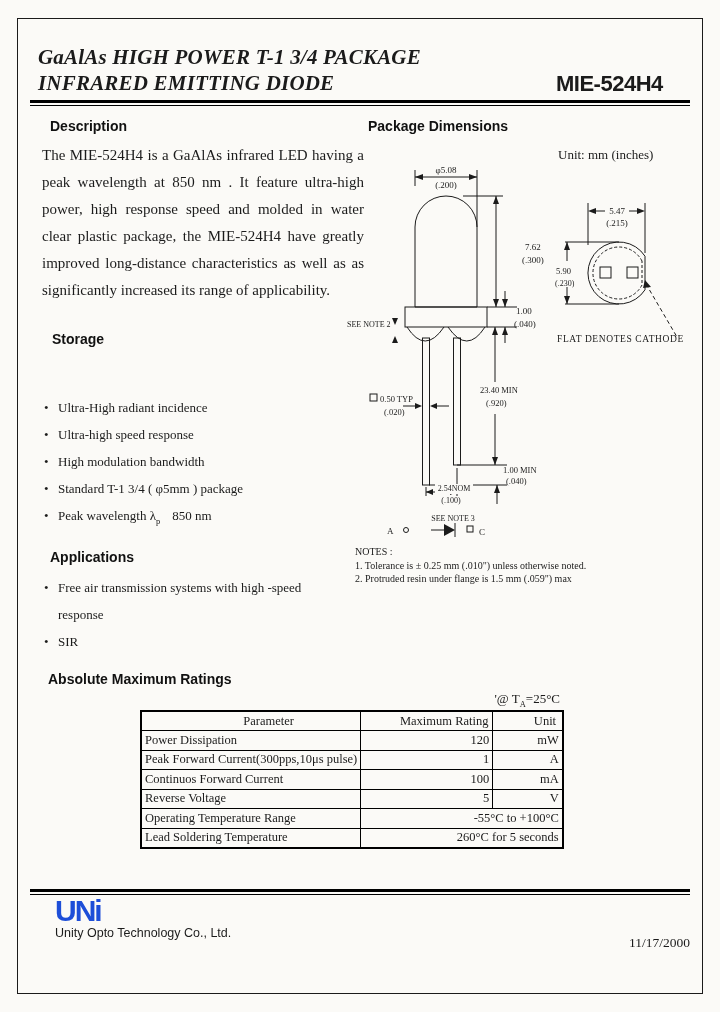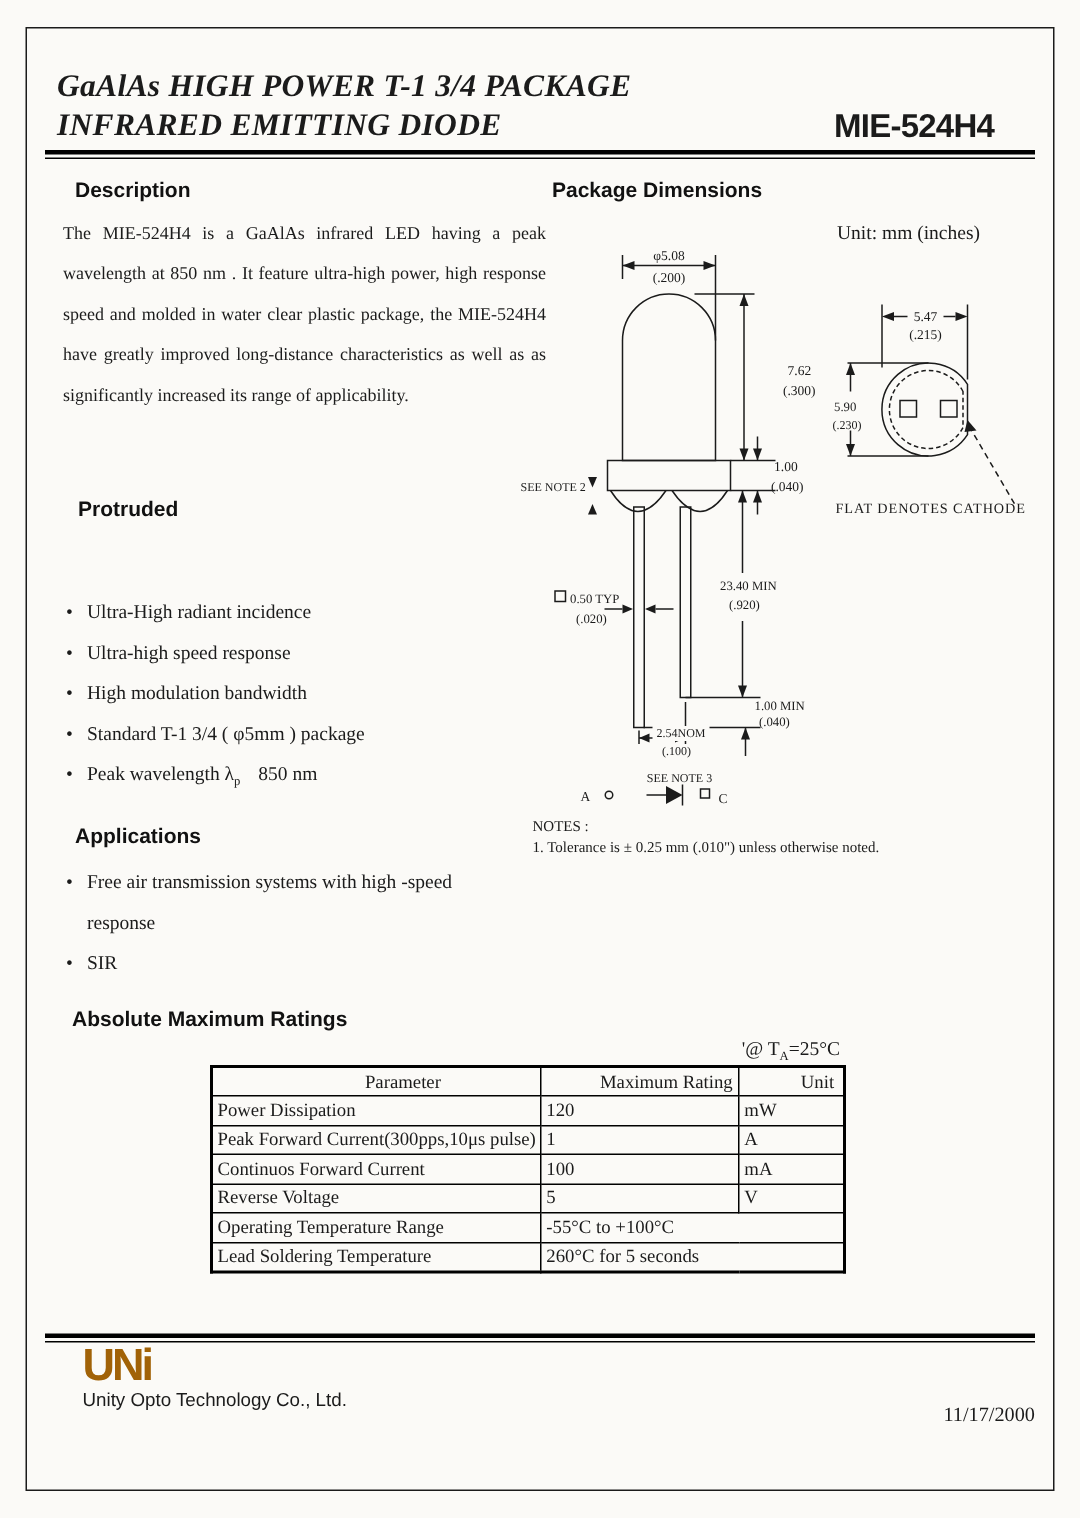--- a/index.html
+++ b/index.html
@@ -29,21 +29,21 @@
   .rule-thick { left:30px; width:660px; height:3px; background:#000; }
   .rule-thin  { left:30px; width:660px; height:1px; background:#000; }
 
   h2.sec {
     font-family:"Liberation Sans", sans-serif;
     font-weight:bold; font-size:14px; color:#111;
   }
 
   .desc-body {
     left:42px; top:142px; width:322px;
-    font-size:12px; line-height:27px; text-align:justify;
+    font-size:15px; line-height:27px; text-align:justify;
   }
 
   ul.blist { list-style:none; }
   ul.blist li {
     position:relative; padding-left:16px;
     font-size:13px; line-height:27px;
   }
   ul.blist li::before {
     content:"\2022";
     position:absolute; left:2px; top:0;
@@ -77,49 +77,49 @@
   table.ratings {
     position:absolute; left:140px; top:710px;
     border-collapse:collapse; border:2px solid #000;
     font-size:12.5px;
   }
   table.ratings th, table.ratings td {
     border:1px solid #000; height:19.5px;
     padding:0 3px; white-space:nowrap;
   }
   table.ratings th { font-weight:normal; text-align:center;padding-left:38px; }
-  td.c { text-align:left; }
+  td.c { text-align:right; }
   col.c1 { width:213px; } col.c2 { width:132px; } col.c3 { width:70px; }
 
   
   .logo {
     left:55px; top:894px;
     font-family:"Liberation Sans", sans-serif;
-    font-weight:bold; font-size:30px; letter-spacing:-2px; color:#a16207;
+    font-weight:bold; font-size:30px; letter-spacing:-2px; color:#1d4ed8;
   }
   .company { left:55px; top:926px; font-family:"Liberation Sans", sans-serif; font-size:12.5px; }
   .doc-date { left:600px; top:935px; width:90px; text-align:right; font-size:13.5px; }
 </style>
 </head>
 <body>
 
 <div class="abs page-border"></div>
 
 <div class="abs doc-title">
   <div>GaAlAs HIGH POWER T-1 3/4 PACKAGE</div>
   <div>INFRARED EMITTING DIODE</div>
 </div>
 <div class="abs part-number">MIE-524H4</div>
 <div class="abs rule-thick" style="top:100px;"></div>
 <div class="abs rule-thin" style="top:105px;"></div>
 
 <h2 class="abs sec" style="left:50px; top:118px;">Description</h2>
 <p class="abs desc-body">The MIE-524H4 is a GaAlAs infrared LED having a peak wavelength at 850 nm . It feature ultra-high power, high response speed and molded in water clear plastic package, the MIE-524H4 have greatly improved long-distance characteristics as well as as significantly increased its range of applicability.</p>
 
-<h2 class="abs sec" style="left:52px; top:331px;">Protruded</h2>
+<h2 class="abs sec" style="left:52px; top:331px;">Storage</h2>
 <ul class="abs blist features-list">
   <li>Ultra-High radiant incidence</li>
   <li>Ultra-high speed response</li>
   <li>High modulation bandwidth</li>
   <li>Standard T-1 3/4 ( φ5mm ) package</li>
   <li><span>Peak wavelength λ</span><sub>p</sub><span class="sp-left">850 nm</span></li>
 </ul>
 
 <h2 class="abs sec" style="left:50px; top:549px;">Applications</h2>
 <ul class="abs blist apps-list">
@@ -238,20 +238,21 @@
   <text class="t9" x="62" y="19" text-anchor="middle">5.47</text>
   <text class="t9" x="62" y="31" text-anchor="middle">(.215)</text>
   <text class="t85" x="1" y="79">5.90</text>
   <text class="t8" x="0" y="91">(.230)</text>
   <text class="t95" x="2" y="147">FLAT DENOTES CATHODE</text>
 </svg>
 
 <div class="abs notes">
   <div>NOTES :</div>
   <div>1. Tolerance is ± 0.25 mm (.010") unless otherwise noted.</div>
+  <div>2. Protruded resin under flange is 1.5 mm (.059") max</div>
 </div>
 
 <h2 class="abs sec" style="left:48px; top:671px;">Absolute Maximum Ratings</h2>
 <div class="abs cond"><span>'@ T</span><sub>A</sub><span>=25°C</span></div>
 
 <table class="ratings">
   <colgroup>
       <col class="c1">
       <col class="c2">
       <col class="c3">

